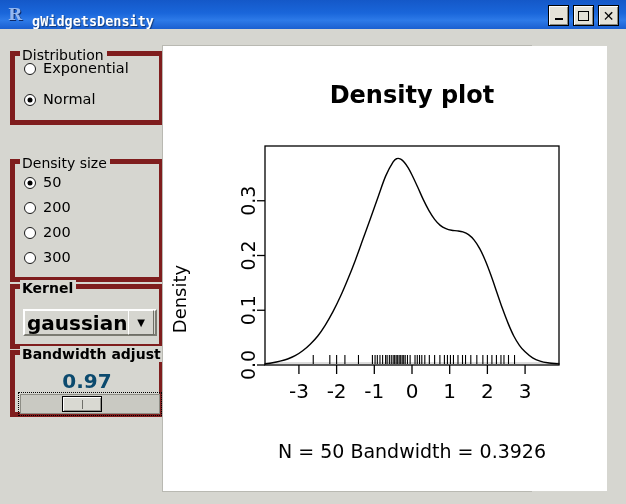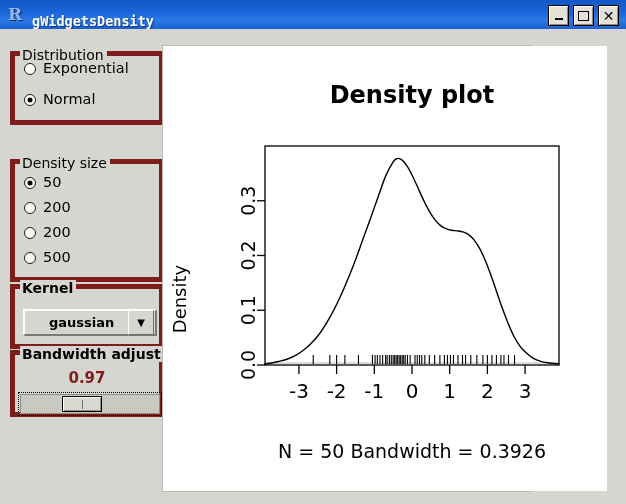--- a/index.html
+++ b/index.html
@@ -69,32 +69,32 @@
   }
   .radio-label{font-size:14.5px;color:#000;line-height:1;}
 
   
   #kernel-combo{
     position:absolute;left:8px;top:20px;width:134px;height:27px;
     background:#d6d6d0;border:2px solid;
     border-color:#ffffff #7b7b72 #7b7b72 #ffffff;
     box-sizing:border-box;display:flex;align-items:center;
   }
-  #kernel-value{flex:1;padding-left:24px;font-size:13px;color:#000;}
+  #kernel-value{flex:1;padding-left:2px;font-size:20px;color:#000;}
   #kernel-arrow{
     width:24px;height:23px;margin-right:1px;background:#d6d6d0;
     border:1px solid;border-color:#ffffff #6e6e66 #6e6e66 #ffffff;
     display:flex;align-items:center;justify-content:center;
     font-size:10px;color:#000;
   }
 
   
   #bw-value{
     position:absolute;left:0;right:0;top:14px;text-align:center;
-    font-size:15px;color:#7f1d1d;
+    font-size:20px;color:#0c4a6e;
   }
   #bw-slider-track{
     position:absolute;left:5px;top:39px;width:140px;height:20px;
     background:#c9c9c2;
     border:1px solid #8d8d85;
     box-sizing:border-box;
     outline:1px dotted #000;outline-offset:1px;
   }
   #bw-thumb{
     position:absolute;left:59px;top:1px;width:40px;height:16px;
@@ -159,21 +159,21 @@
       <div class="radio-row">
         <span class="radio"></span>
         <span class="radio-label">200</span>
       </div>
       <div class="radio-row">
         <span class="radio"></span>
         <span class="radio-label">200</span>
       </div>
       <div class="radio-row">
         <span class="radio"></span>
-        <span class="radio-label">500</span>
+        <span class="radio-label">300</span>
       </div>
     </div>
 
     <div class="groupbox" style="left:10px;top:255px;width:144px;height:55px;font-weight:bold;">
       <div class="legend">Kernel</div>
       <div id="kernel-combo">
         <span id="kernel-value">gaussian</span>
         <span id="kernel-arrow">▼</span>
       </div>
     </div>

